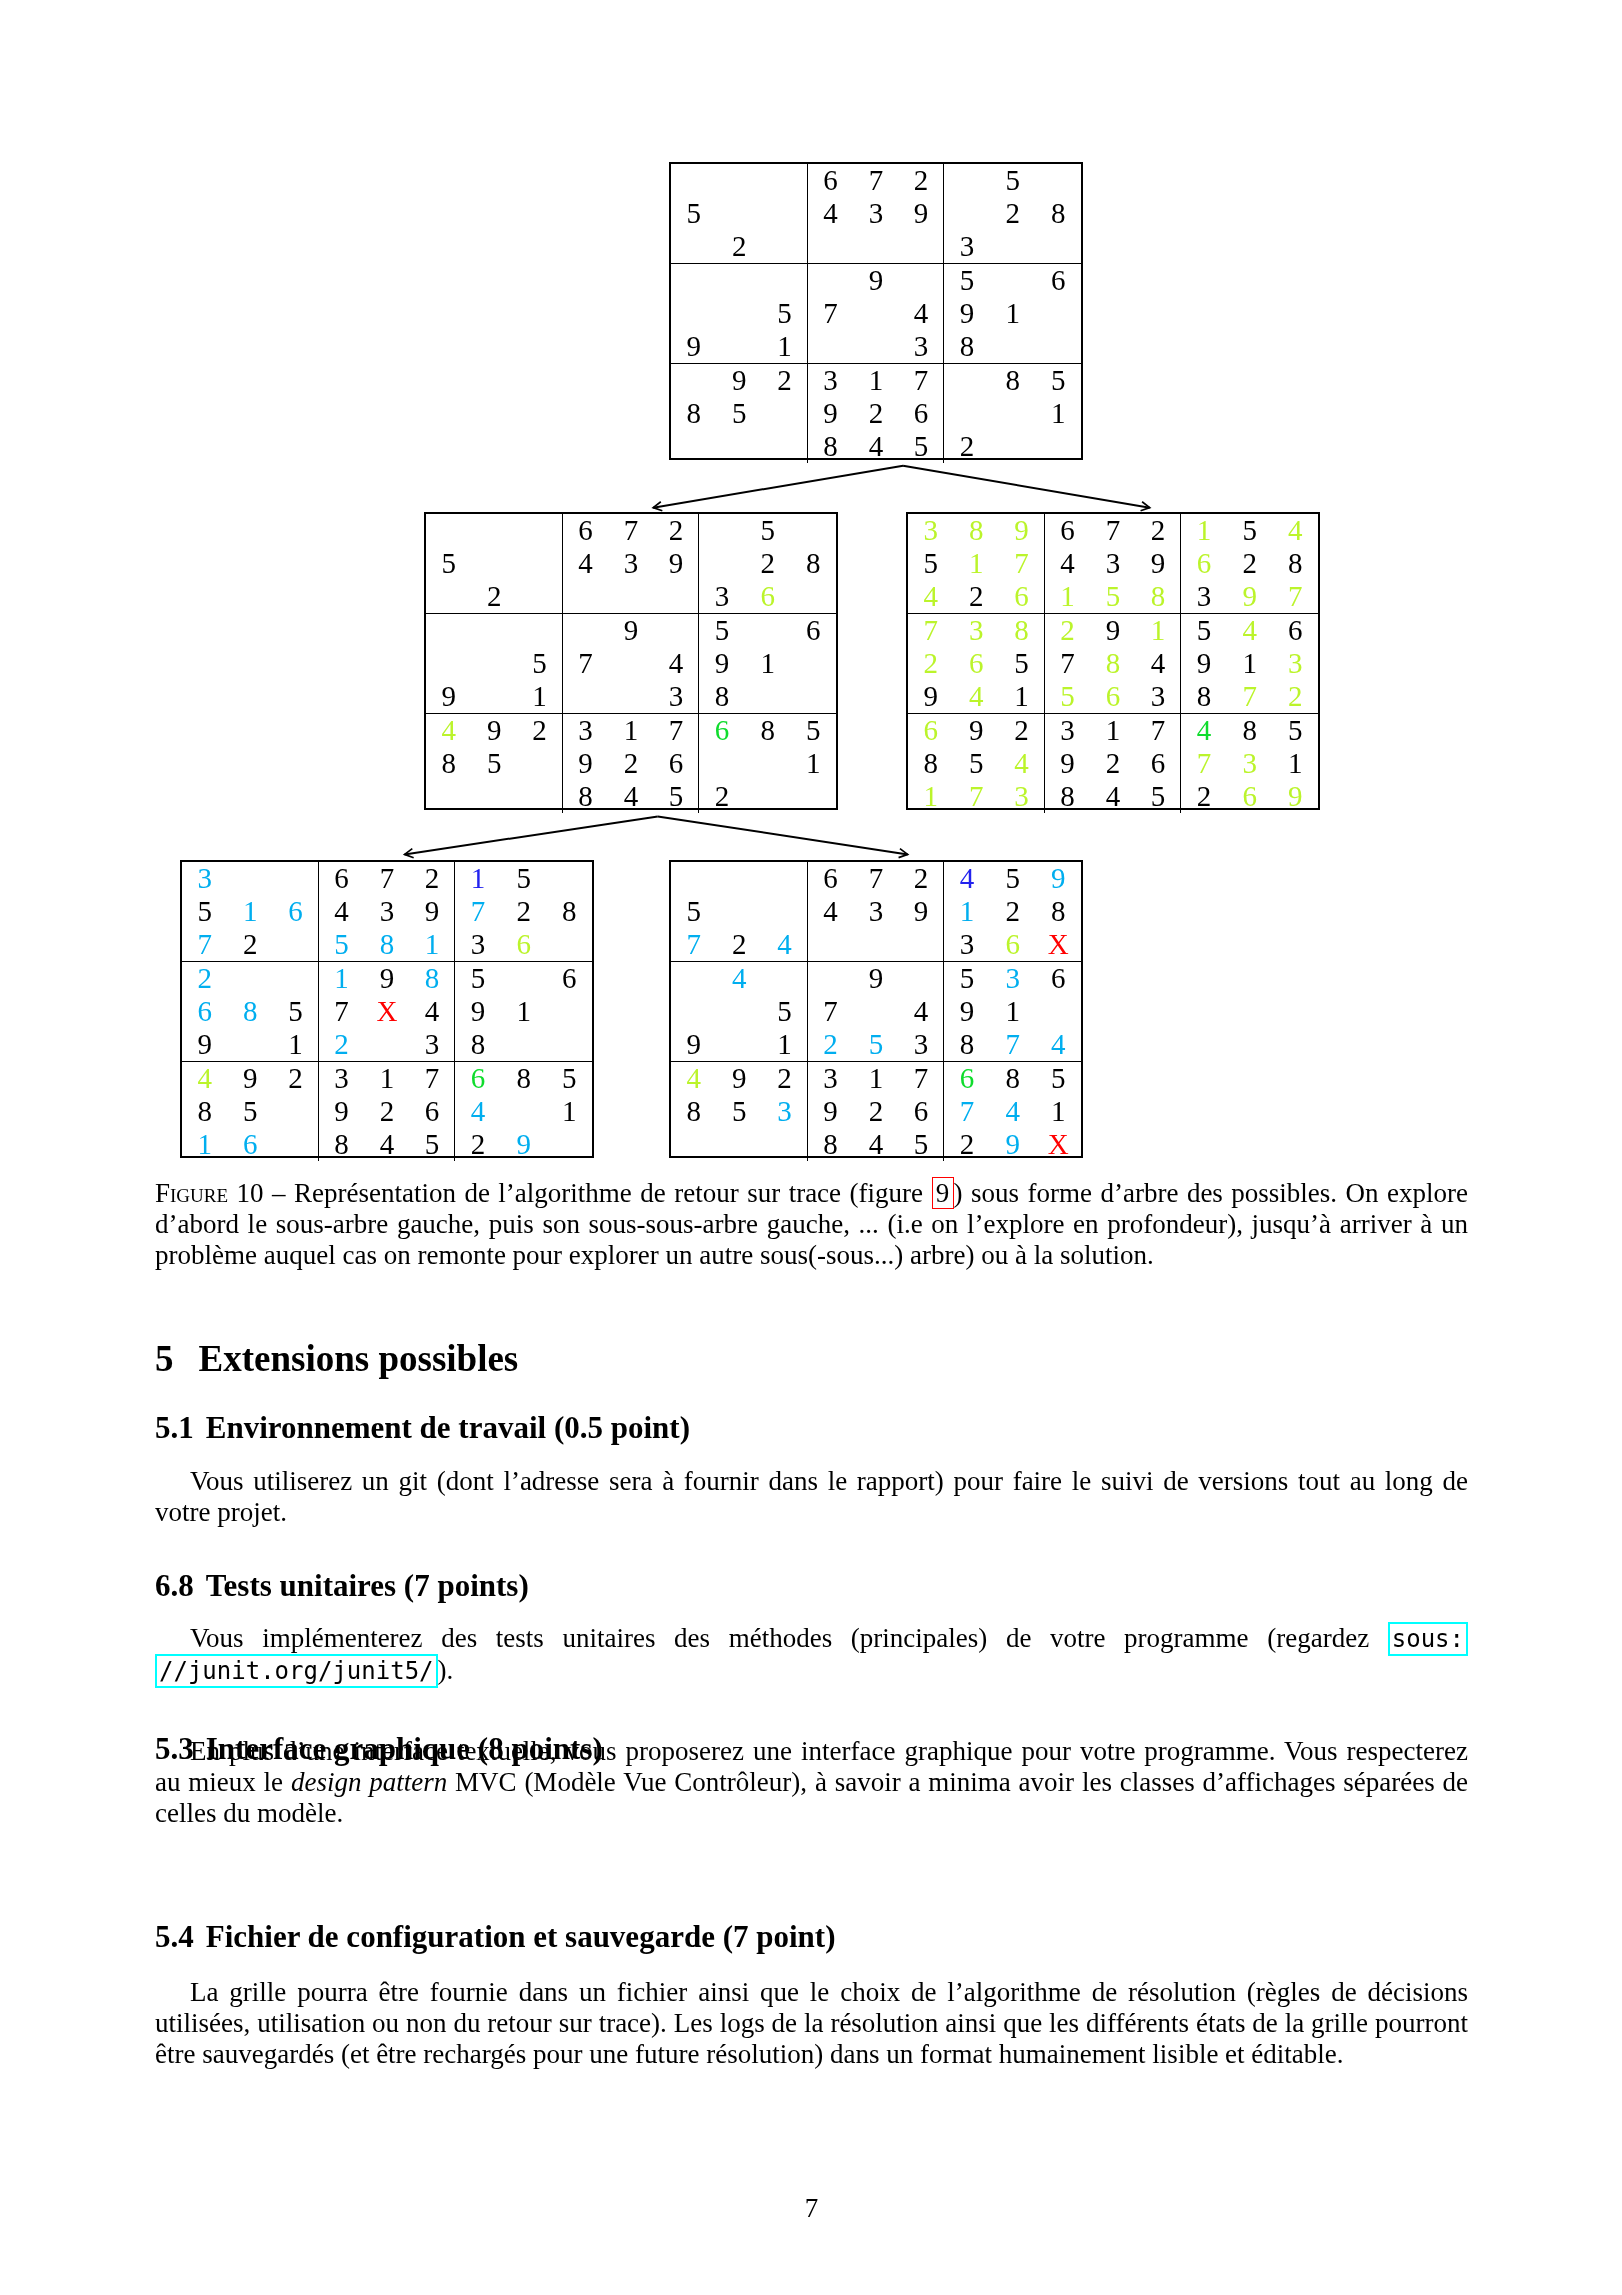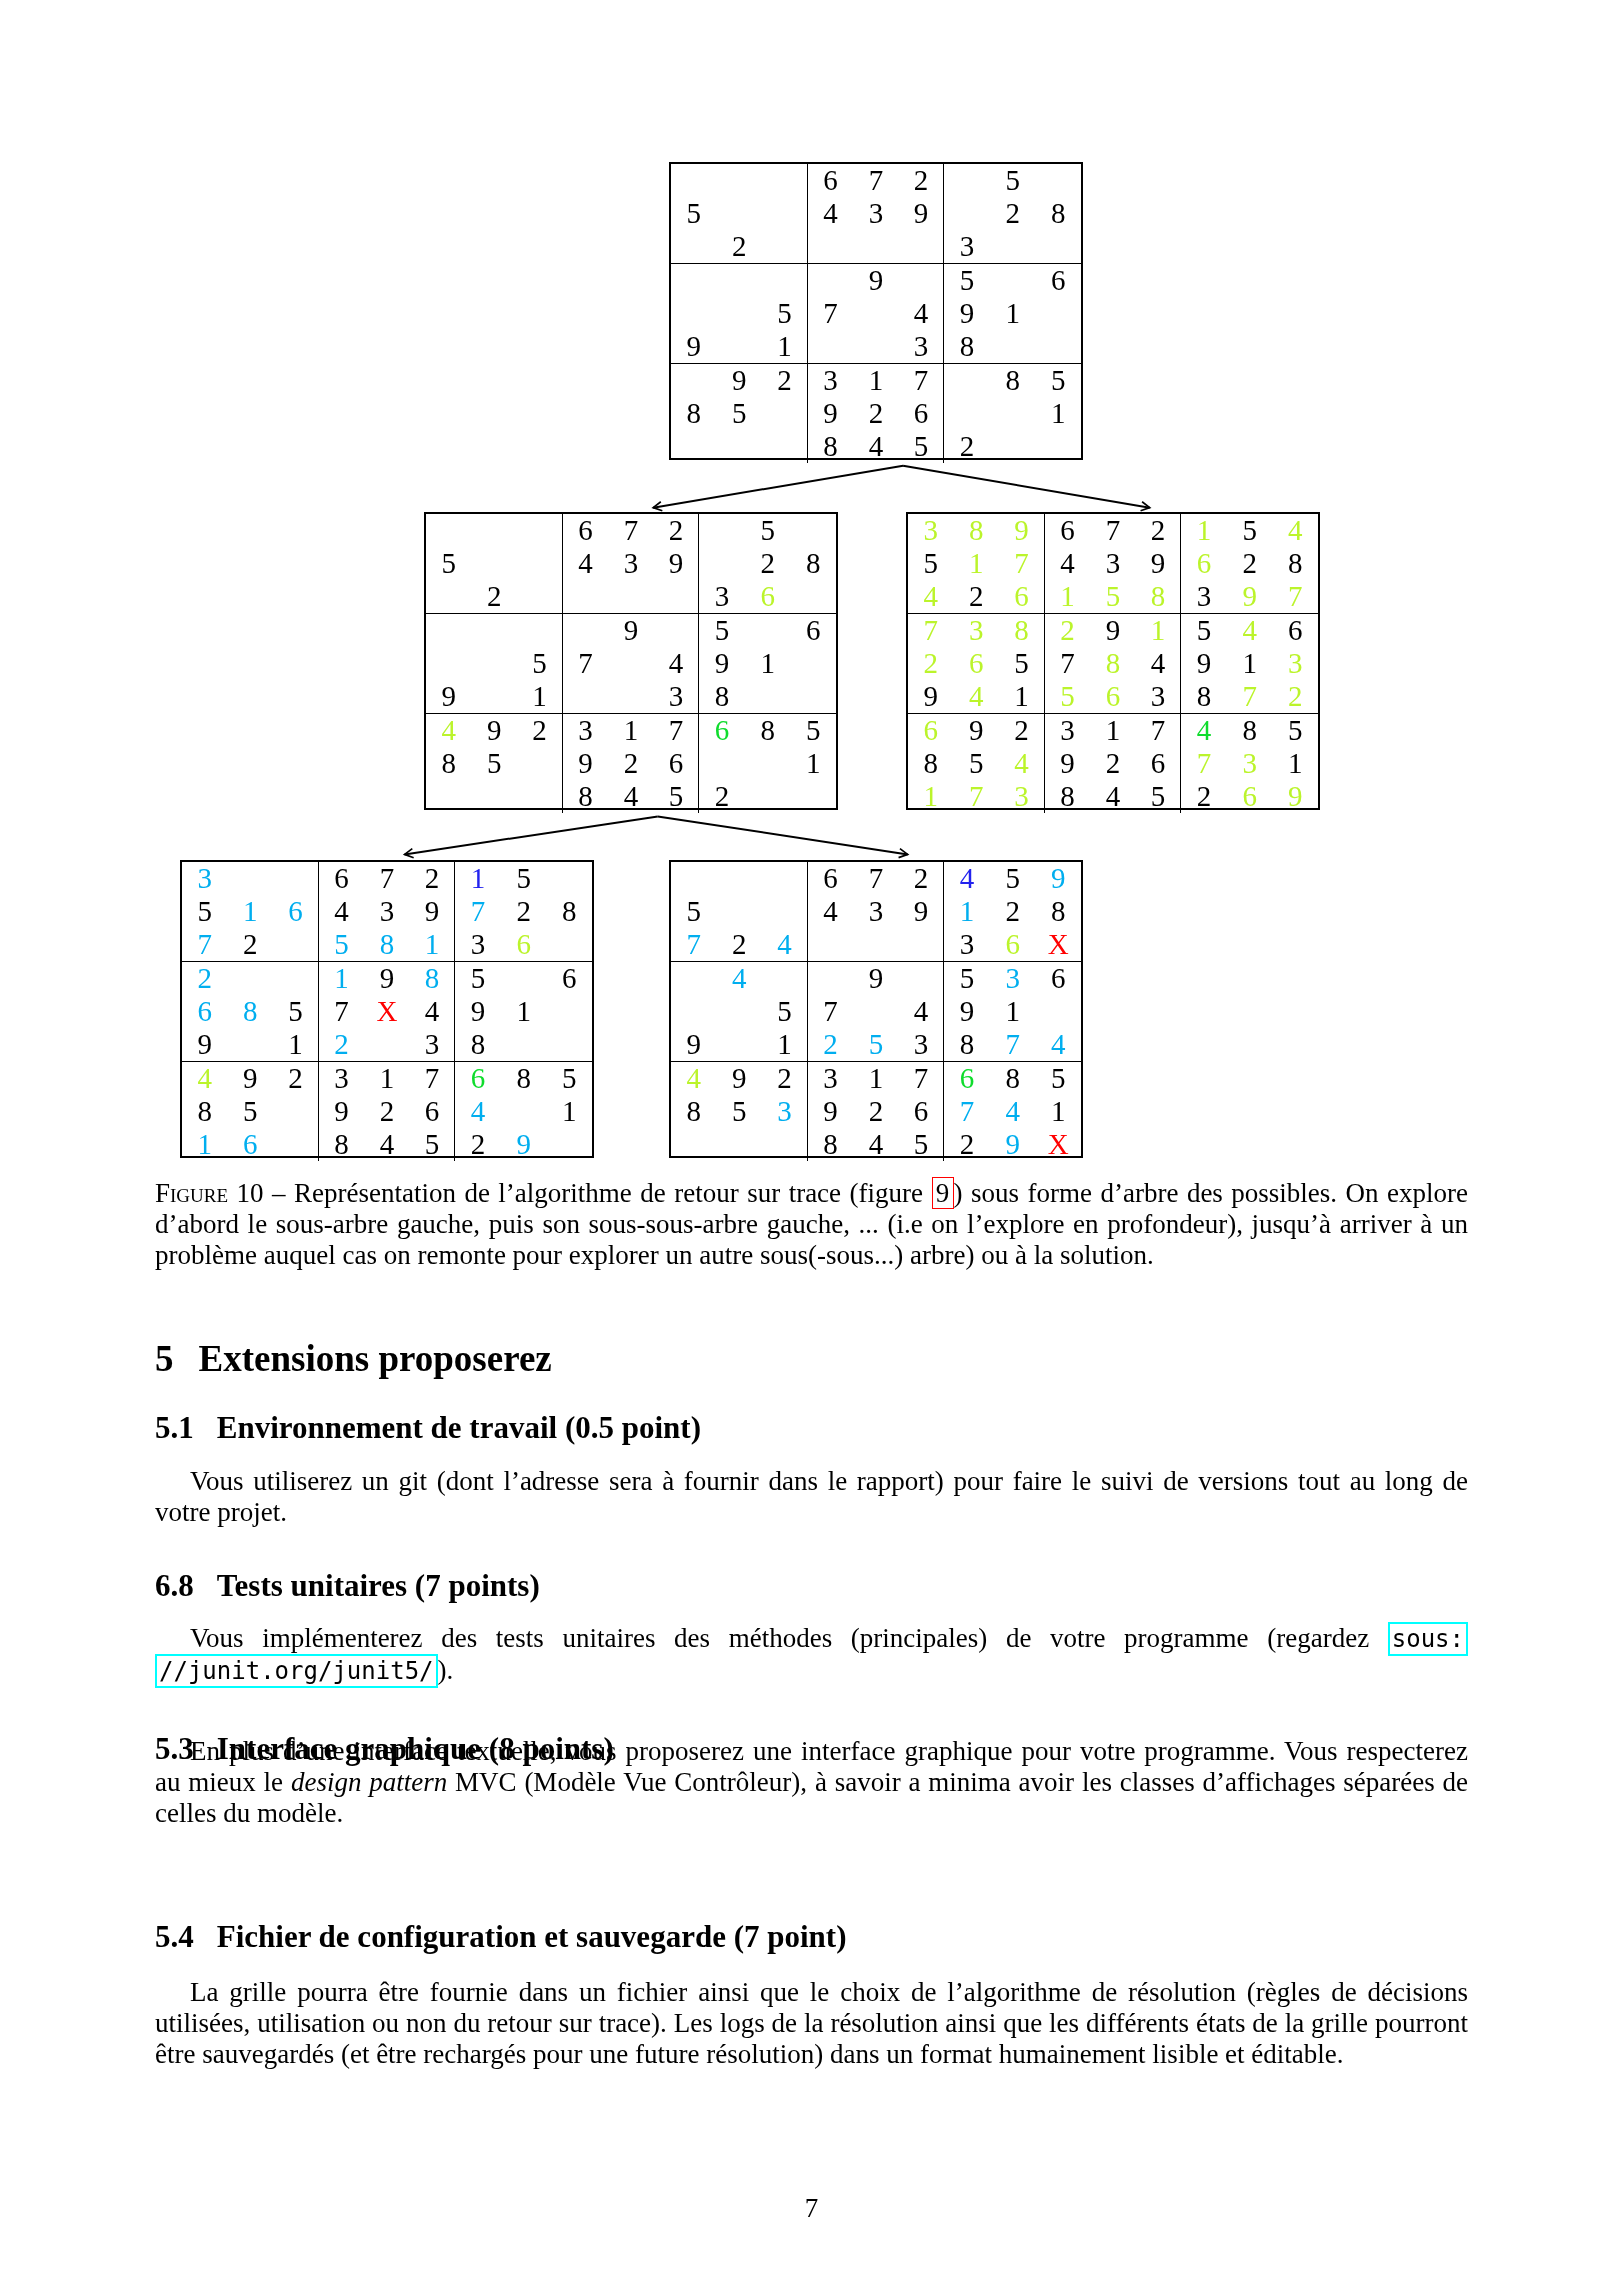--- a/index.html
+++ b/index.html
@@ -10,21 +10,21 @@
         display:grid;grid-template-columns:repeat(9,1fr);grid-template-rows:repeat(9,1fr);background:#fff;}
   .cell{display:flex;align-items:center;justify-content:center;font-size:29px;box-sizing:border-box;}
   .cell.br{border-right:1.6px solid #000;}
   .cell.bb{border-bottom:1.6px solid #000;}
   .textblock{position:absolute;left:155px;width:1313px;font-size:27px;line-height:31px;
              text-align:justify;}
   .para{line-height:31px;text-indent:35px;}
   .h1{font-size:37px;font-weight:bold;line-height:1;text-align:left;}
   .h2{font-size:31px;font-weight:bold;line-height:1;text-align:left;}
   .h1 .num{margin-right:25px;}
-  .h2 .num{margin-right:23px;}
+  .h2 .num{margin-right:12px;}
   .sc{font-variant:small-caps;}
   .figref{border:1.6px solid #f00;padding:0 3.3px;}
   .tt{font-family:"DejaVu Sans Mono",monospace;font-size:24px;}
   .linkbox{border:2px solid #0ff;padding:0.7px 2px;}
   .pagenum{position:absolute;left:0;top:2193px;width:1623px;text-align:center;font-size:27px;}
 </style>
 </head>
 <body>
 
 <svg class="arrows" viewBox="0 0 2480 3508">
@@ -453,21 +453,21 @@
     <div class="cell" style="color: rgb(0, 0, 0);">2</div>
     <div class="cell" style="color: rgb(0, 174, 239);">9</div>
     <div class="cell" style="color: rgb(255, 0, 0);">X</div>
   </div>
 
 <div class="textblock" style="top:1178px">
   <span class="sc">Figure 10</span><span> – Représentation de l’algorithme de retour sur trace (figure </span><span class="figref" style="border-color: rgb(255, 0, 0);">9</span><span>) sous forme d’arbre des possibles. On explore d’abord le sous-arbre gauche, puis son sous-sous-arbre gauche, ... (i.e on l’explore en profondeur), jusqu’à arriver à un problème auquel cas on remonte pour explorer un autre sous(-sous...) arbre) ou à la solution.</span>
 </div>
 
 <div class="textblock h1" style="top:1340px">
-  <span class="num">5</span><span>Extensions proposerez</span>
+  <span class="num">5</span><span>Extensions possibles</span>
 </div>
 
 <div class="textblock h2" style="top:1412px">
   <span class="num">5.1</span><span>Environnement de travail (0.5 point)</span>
 </div>
 <div class="textblock para" style="top:1466px">Vous utiliserez un git (dont l’adresse sera à fournir dans le rapport) pour faire le suivi de versions tout au long de votre projet.</div>
 
 <div class="textblock h2" style="top:1570px">
   <span class="num">6.8</span><span>Tests unitaires (7 points)</span>
 </div>

